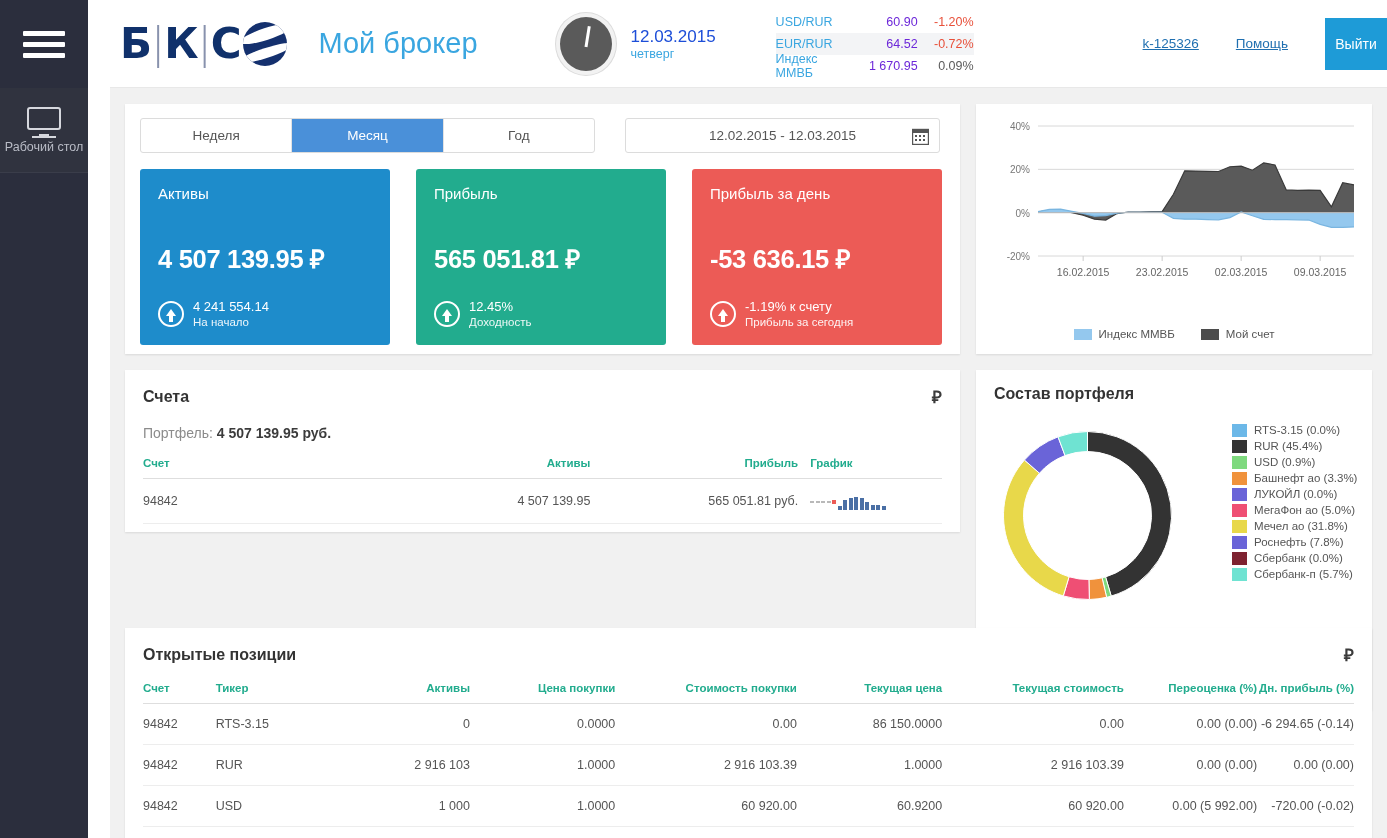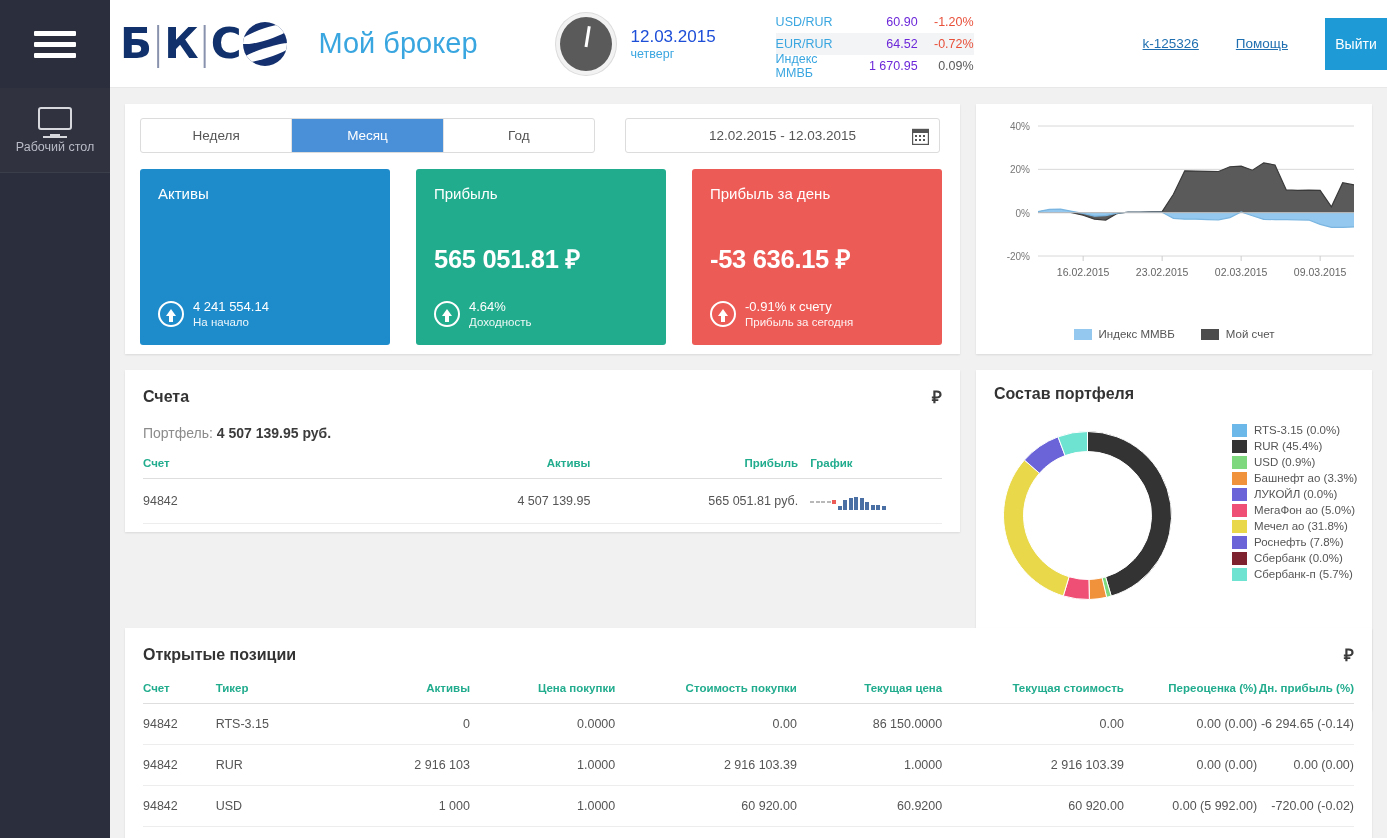--- a/index.html
+++ b/index.html
@@ -6,21 +6,21 @@
   html, body {
     width: 1387px; height: 838px;
     font-family: "Liberation Sans", sans-serif;
     background: #ffffff;
     overflow: hidden;
   }
   #app { position: relative; width: 1387px; height: 838px; }
 
   
   .sidebar {
-    position: absolute; left: 0; top: 0; width: 110px; height: 838px;
+    position: absolute; left: 0; top: 0; width: 88px; height: 838px;
     background: #2b2e3d;
   }
   .sidebar-top {
     height: 88px; display: flex; align-items: center; justify-content: center;
     background: #2b2e3d;
   }
   .burger { width: 42px; }
   .burger i {
     display: block; height: 5px; background: #ffffff; border-radius: 1px;
     margin: 6px 0;
@@ -329,46 +329,47 @@
                 <rect x="7" y="12" width="2" height="2"></rect>
                 <rect x="11" y="12" width="2" height="2"></rect>
             </g>
           </svg>
         </div>
       </div>
 
       <div class="cards">
         <div class="card blue">
           <div class="card-title">Активы</div>
+          <div class="card-value">4 507 139.95 ₽</div>
           <div class="card-foot">
             <div class="arrow-up"></div>
             <div>
               <div class="foot-main">4 241 554.14</div>
               <div class="foot-sub">На начало</div>
             </div>
           </div>
         </div>
         <div class="card green">
           <div class="card-title">Прибыль</div>
           <div class="card-value">565 051.81 ₽</div>
           <div class="card-foot">
             <div class="arrow-up"></div>
             <div>
-              <div class="foot-main">4.64%</div>
+              <div class="foot-main">12.45%</div>
               <div class="foot-sub">Доходность</div>
             </div>
           </div>
         </div>
         <div class="card red">
           <div class="card-title">Прибыль за день</div>
           <div class="card-value">-53 636.15 ₽</div>
           <div class="card-foot">
             <div class="arrow-up"></div>
             <div>
-              <div class="foot-main">-0.91% к счету</div>
+              <div class="foot-main">-1.19% к счету</div>
               <div class="foot-sub">Прибыль за сегодня</div>
             </div>
           </div>
         </div>
       </div>
     </div>
 
     <div class="panel chart-panel">
       <svg id="perf-chart" width="396" height="200">
           <line x1="62" y1="22" x2="378" y2="22" stroke="#d8d8d8" stroke-width="1"></line>

